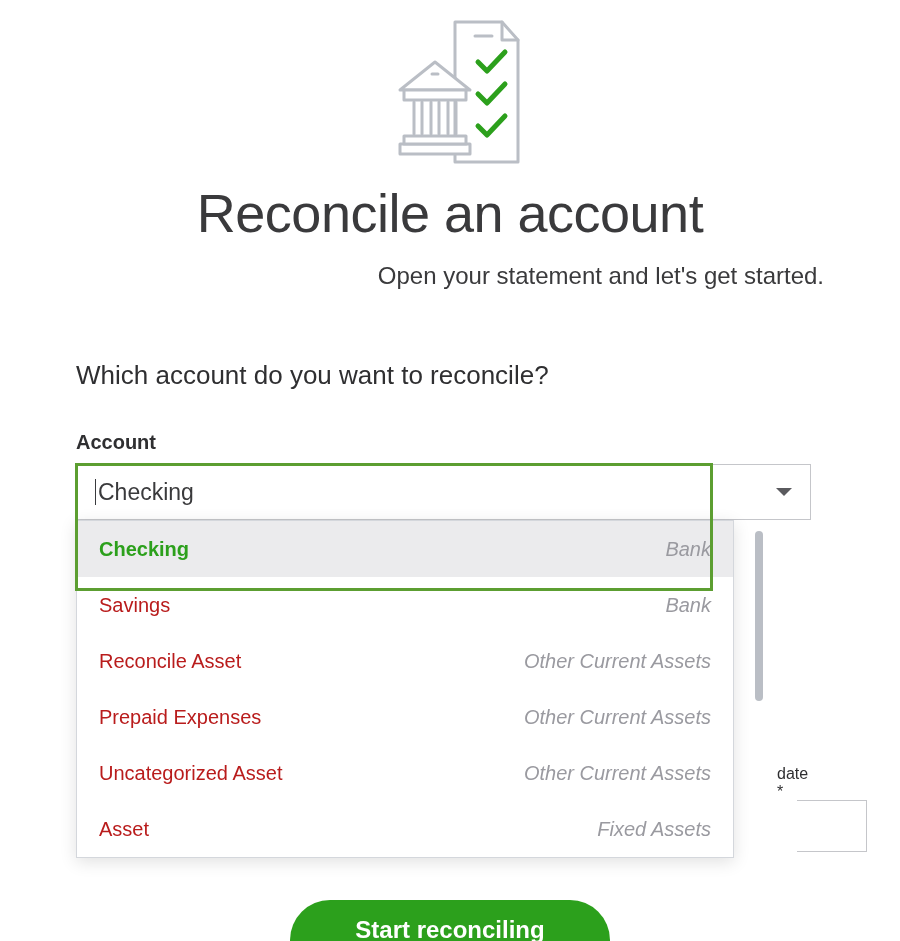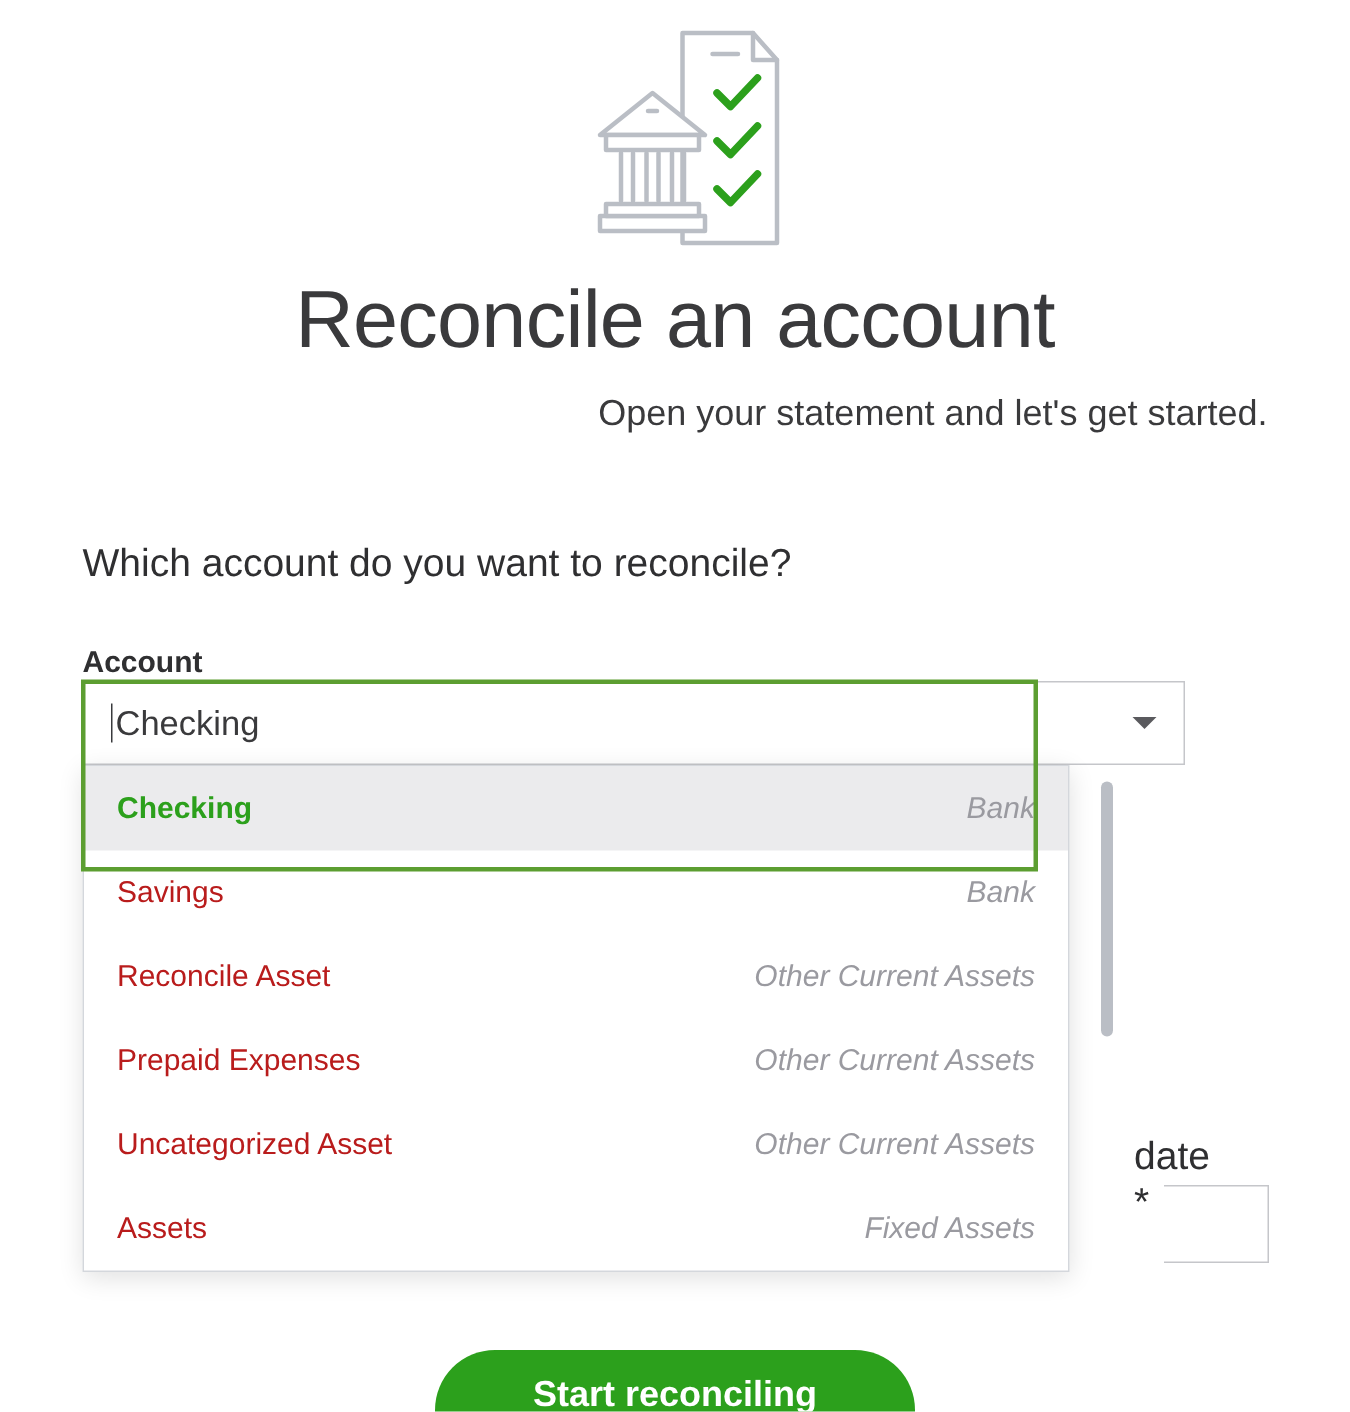--- a/index.html
+++ b/index.html
@@ -5,21 +5,21 @@
     * { box-sizing: border-box; margin: 0; padding: 0; }
     body {
       font-family: -apple-system, BlinkMacSystemFont, "Segoe UI", Helvetica, Arial, sans-serif;
       background: #fff;
       width: 900px;
       height: 941px;
       position: relative;
       color: #393a3d;
     }
     .container {
-      padding: 0 55px;
+      padding: 0 76px;
     }
     .hero-icon {
       display: flex;
       justify-content: center;
       padding-top: 12px;
       padding-bottom: 10px;
     }
     .page-title {
       text-align: center;
       font-size: 54px;
@@ -39,20 +39,21 @@
       font-size: 26px;
       font-weight: 400;
       color: #2f2f31;
       margin-bottom: 40px;
       margin-top: 32px;
     }
     .field-label {
       font-size: 20px;
       font-weight: 600;
       color: #2f2f31;
+      margin-bottom: 10px;
     }
     .select-wrapper {
       position: relative;
     }
     .select-input {
       width: 735px;
       height: 56px;
       border: 1px solid #c5c6ca;
       background: #fff;
       padding: 0 40px 0 18px;
@@ -132,21 +133,21 @@
       top: 10px;
       width: 8px;
       height: 170px;
       background: #babec5;
       border-radius: 4px;
     }
     .behind-label {
       position: absolute;
       left: 700px;
       top: 244px;
-      font-size: 26px;
+      font-size: 16px;
       color: #2f2f31;
       font-weight: 400;
     }
     .behind-input {
       position: absolute;
       left: 720px;
       top: 279px;
       width: 70px;
       height: 52px;
       border-top: 1px solid #c5c6ca;
@@ -240,21 +241,21 @@
         </div>
         <div class="dropdown-item">
           <span class="name">Prepaid Expenses</span>
           <span class="type">Other Current Assets</span>
         </div>
         <div class="dropdown-item">
           <span class="name">Uncategorized Asset</span>
           <span class="type">Other Current Assets</span>
         </div>
         <div class="dropdown-item">
-          <span class="name">Assets</span>
+          <span class="name">Asset</span>
           <span class="type">Fixed Assets</span>
         </div>
 
         <div class="scrollbar"></div>
         <div class="behind-label">date *</div>
         <div class="behind-input"></div>
       </div>
     </div>
   </div>
 </div>

